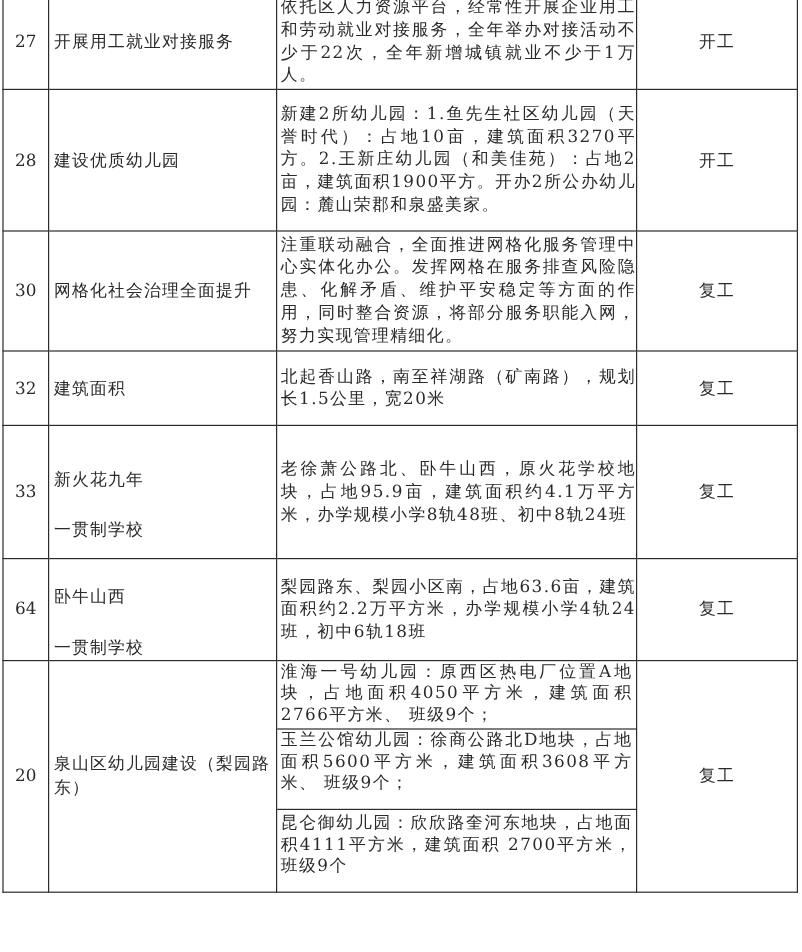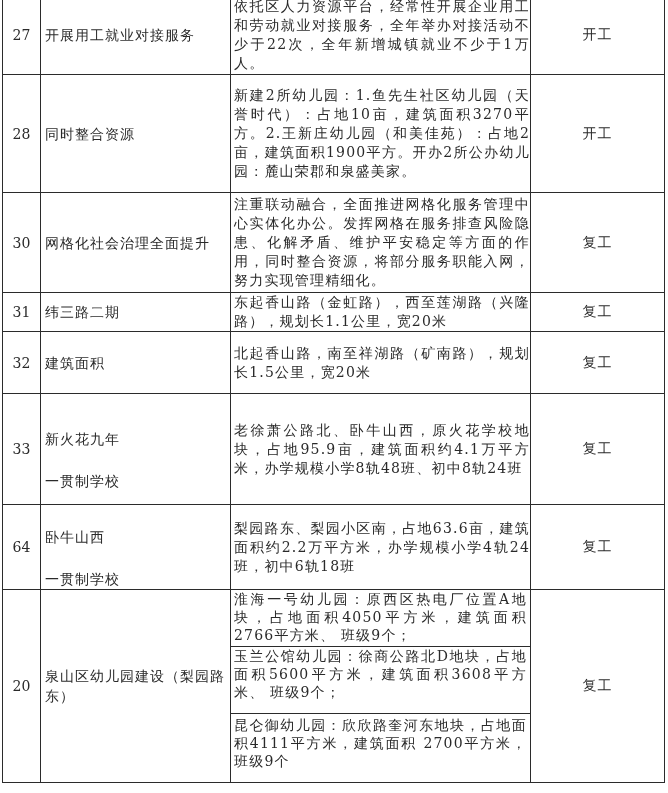--- a/index.html
+++ b/index.html
@@ -29,34 +29,28 @@
   </colgroup>
   <tbody>
     <tr style="height:80px">
       <td class="c1">27</td>
       <td class="c2">开展用工就业对接服务</td>
       <td class="c3">依托区人力资源平台，经常性开展企业用工和劳动就业对接服务，全年举办对接活动不少于22次，全年新增城镇就业不少于1万人。</td>
       <td class="c4">开工</td>
     </tr>
     <tr style="height:118px">
       <td class="c1">28</td>
-      <td class="c2">同时整合资源</td>
+      <td class="c2">建设优质幼儿园</td>
       <td class="c3">新建2所幼儿园：1.鱼先生社区幼儿园（天誉时代）：占地10亩，建筑面积3270平方。2.王新庄幼儿园（和美佳苑）：占地2亩，建筑面积1900平方。开办2所公办幼儿园：麓山荣郡和泉盛美家。</td>
       <td class="c4">开工</td>
     </tr>
     <tr style="height:100px">
       <td class="c1">30</td>
       <td class="c2">网格化社会治理全面提升</td>
       <td class="c3">注重联动融合，全面推进网格化服务管理中心实体化办公。发挥网格在服务排查风险隐患、化解矛盾、维护平安稳定等方面的作用，同时整合资源，将部分服务职能入网，努力实现管理精细化。</td>
-      <td class="c4">复工</td>
-    </tr>
-    <tr style="height:37px">
-      <td class="c1">31</td>
-      <td class="c2">纬三路二期</td>
-      <td class="c3">东起香山路（金虹路），西至莲湖路（兴隆路），规划长1.1公里，宽20米</td>
       <td class="c4">复工</td>
     </tr>
     <tr style="height:62px">
       <td class="c1">32</td>
       <td class="c2">建筑面积</td>
       <td class="c3">北起香山路，南至祥湖路（矿南路），规划长1.5公里，宽20米</td>
       <td class="c4">复工</td>
     </tr>
     <tr style="height:111px">
       <td class="c1">33</td>

